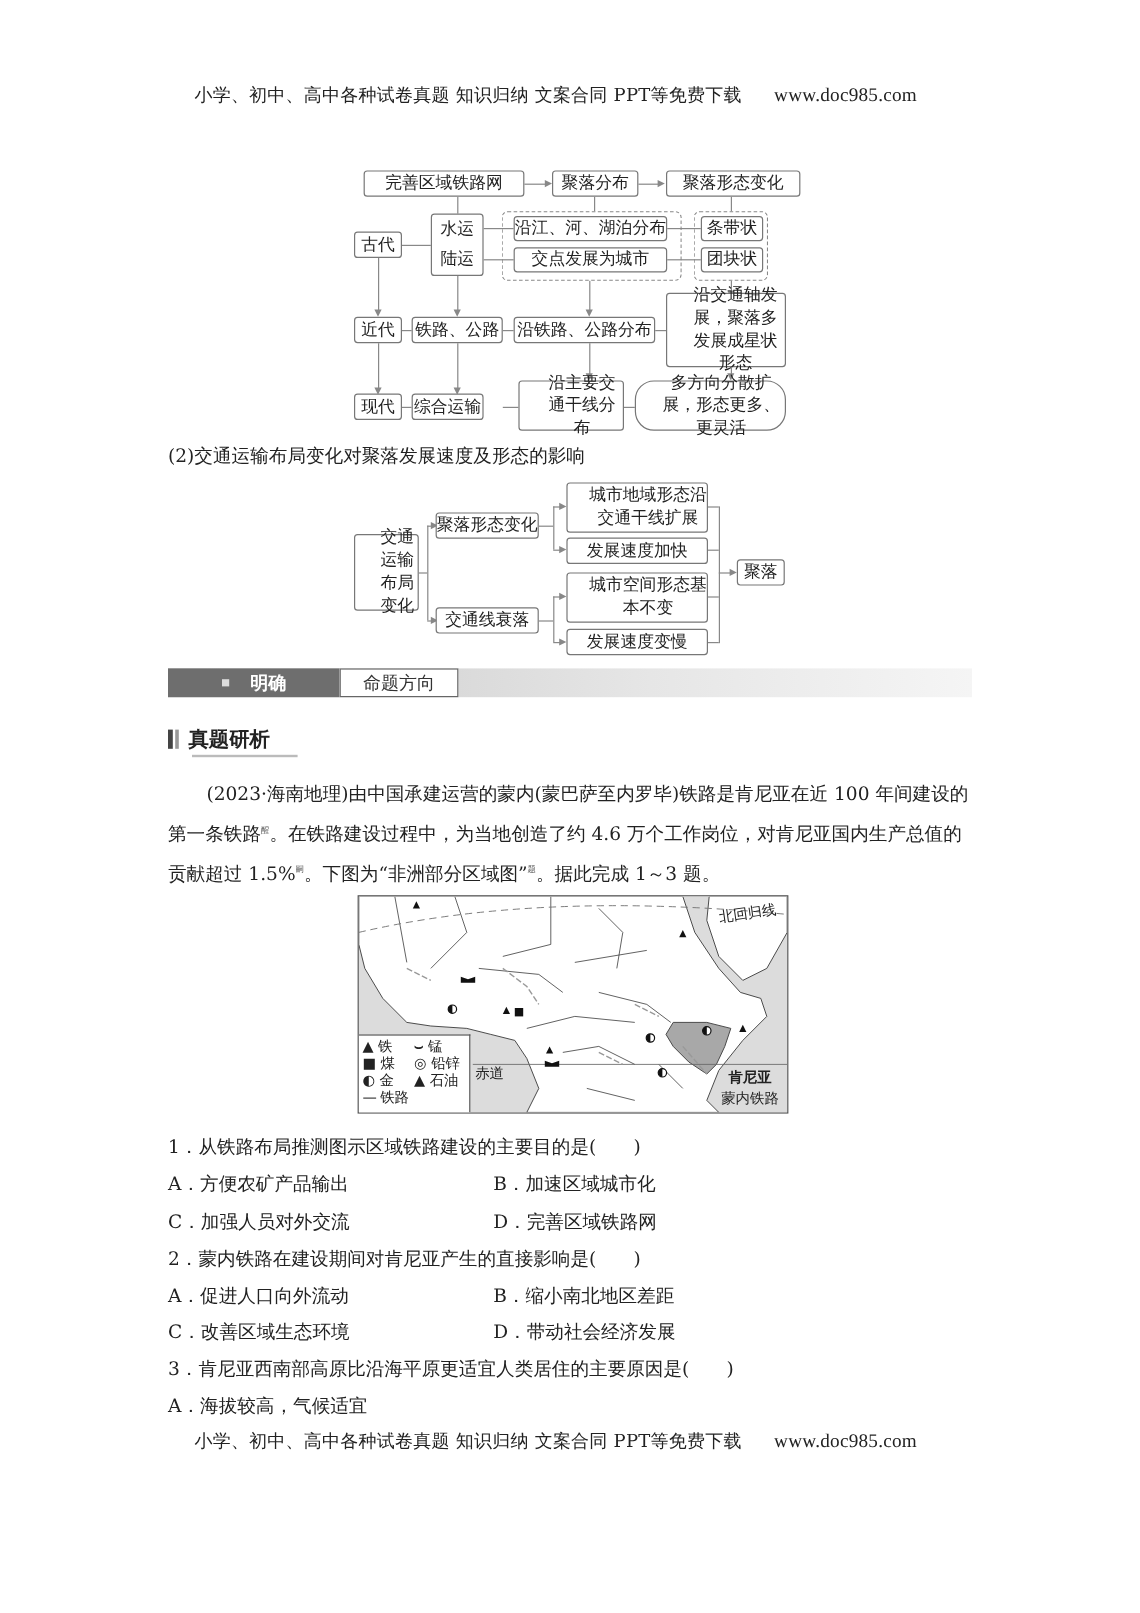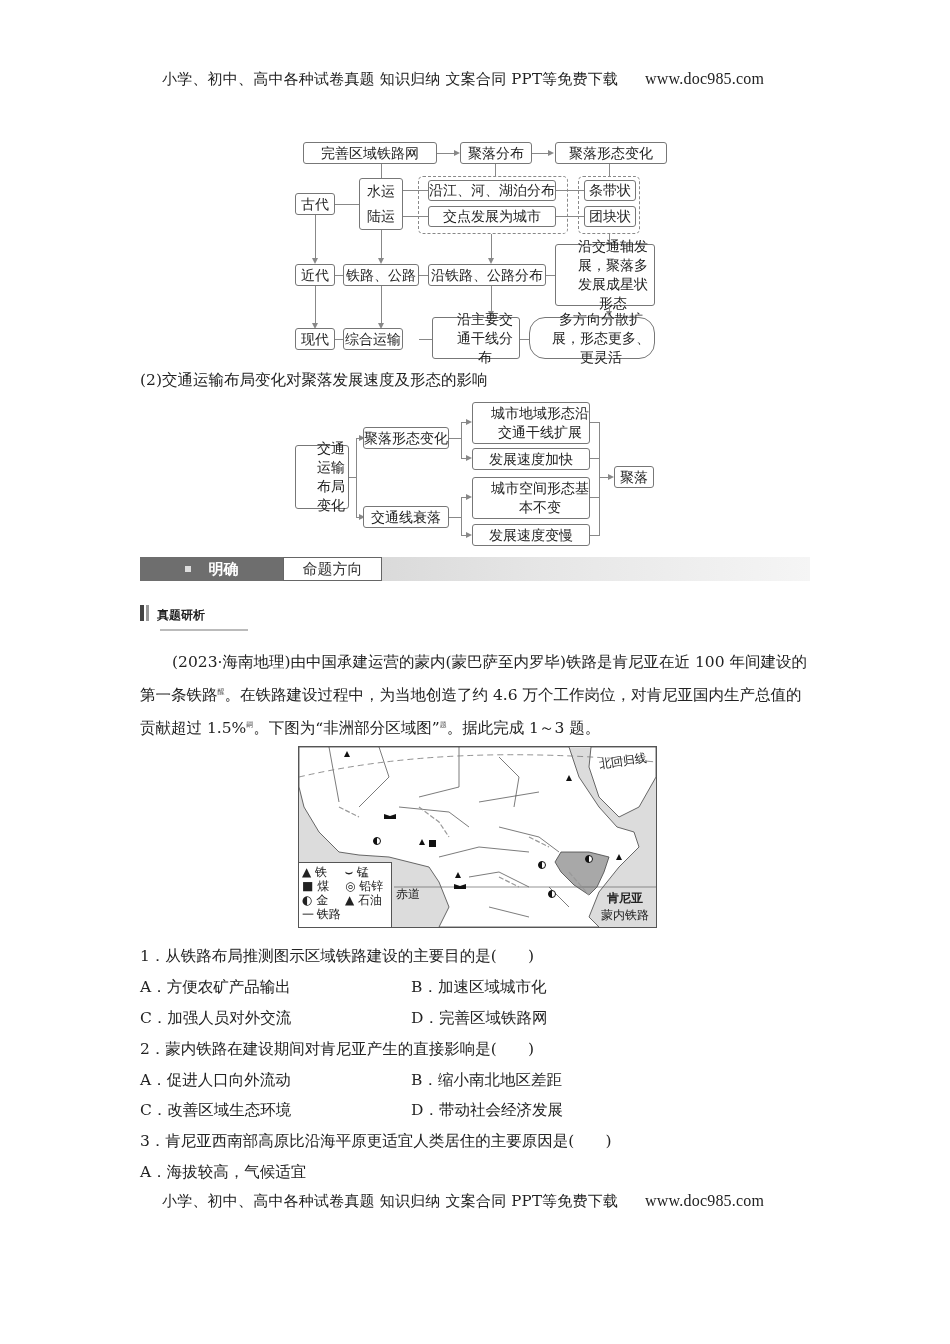--- a/index.html
+++ b/index.html
@@ -21,21 +21,21 @@
   .q { font-size:15.5px; color:#222; white-space:nowrap; }
   .banner { position:absolute; left:140px; top:557px; width:670px; height:24px;
             background:linear-gradient(to right,#c8c8c8 0%,#e6e6e6 60%,#f5f5f5 100%); }
   .banner-dark { position:absolute; left:0; top:0; width:143px; height:24px; background:#6e6e6e; color:#fff;
                  font-family:"DejaVu Sans","Liberation Sans",sans-serif; font-weight:bold; font-size:15px;
                  display:flex; align-items:center; justify-content:center; }
   .banner-dark .sq { display:inline-block; width:6px; height:6px; background:#ddd; margin-right:18px; }
   .banner-light { position:absolute; left:143px; top:0; width:97px; height:22px; background:#fff; border:1px solid #666;
                   font-family:"DejaVu Sans","Liberation Sans",sans-serif; font-size:15px; display:flex; align-items:center; justify-content:center; color:#333; }
   .sec-title { position:absolute; left:140px; top:605px; font-family:"DejaVu Sans","Liberation Sans",sans-serif;
-               font-weight:bold; font-size:12px; color:#222; }
+               font-weight:bold; font-size:17px; color:#222; }
   .sec-mark { display:inline-block; width:4px; height:16px; background:#444; margin-right:2px; vertical-align:-2px; }
   .sec-mark2 { display:inline-block; width:3px; height:16px; background:#999; margin-right:8px; vertical-align:-2px; }
   .sec-under { position:absolute; left:160px; top:629px; width:88px; height:2px; background:#bbb; }
   .map { position:absolute; left:298px; top:746px; width:357px; height:180px; border:1px solid #555; background:#fff; overflow:hidden; }
   .legend { position:absolute; left:0; top:115px; width:93px; height:65px; border-top:1px solid #555; border-right:1px solid #555; background:#fff;
             font-size:12px; line-height:14px; padding:2px 3px; box-sizing:border-box; }
   .legend-row { display:flex; white-space:nowrap; }
   .legend-row span { width:44px; }
   .map-label { position:absolute; font-size:12px; color:#222; white-space:nowrap; }
 </style>

